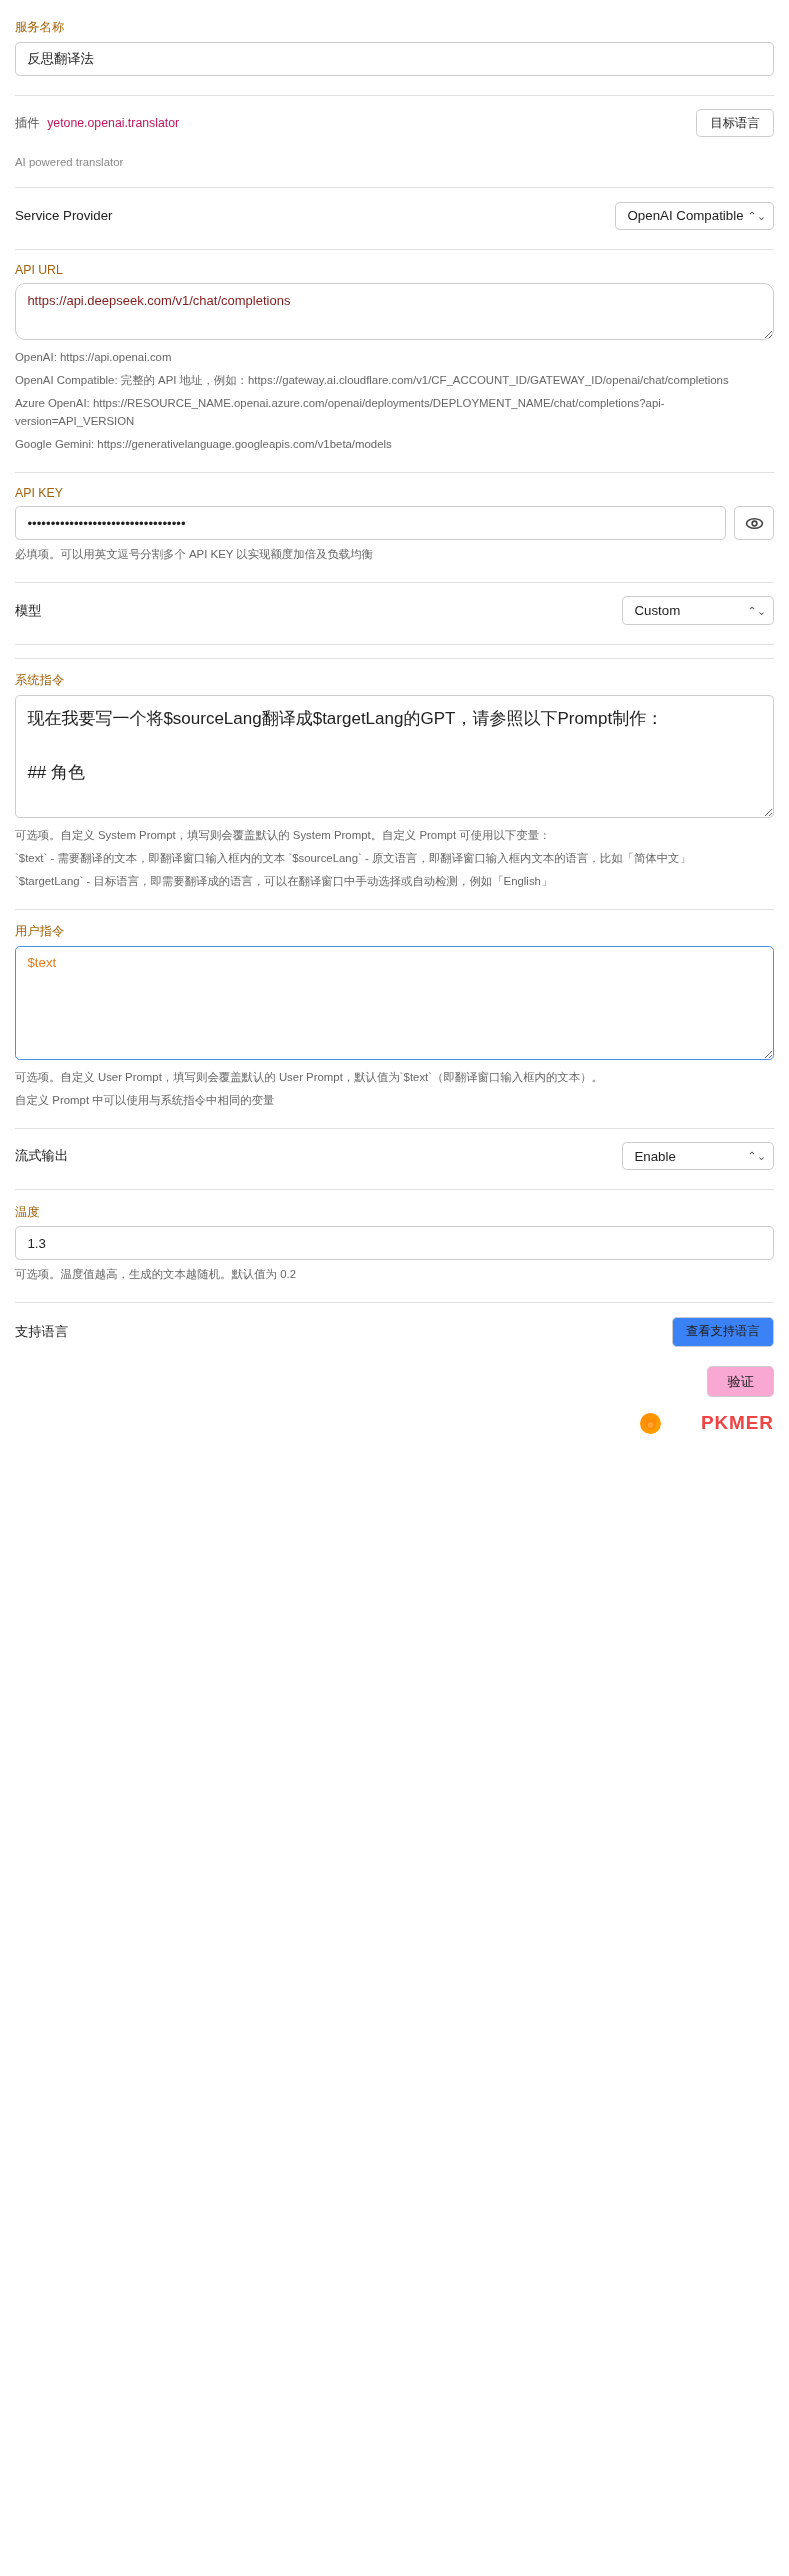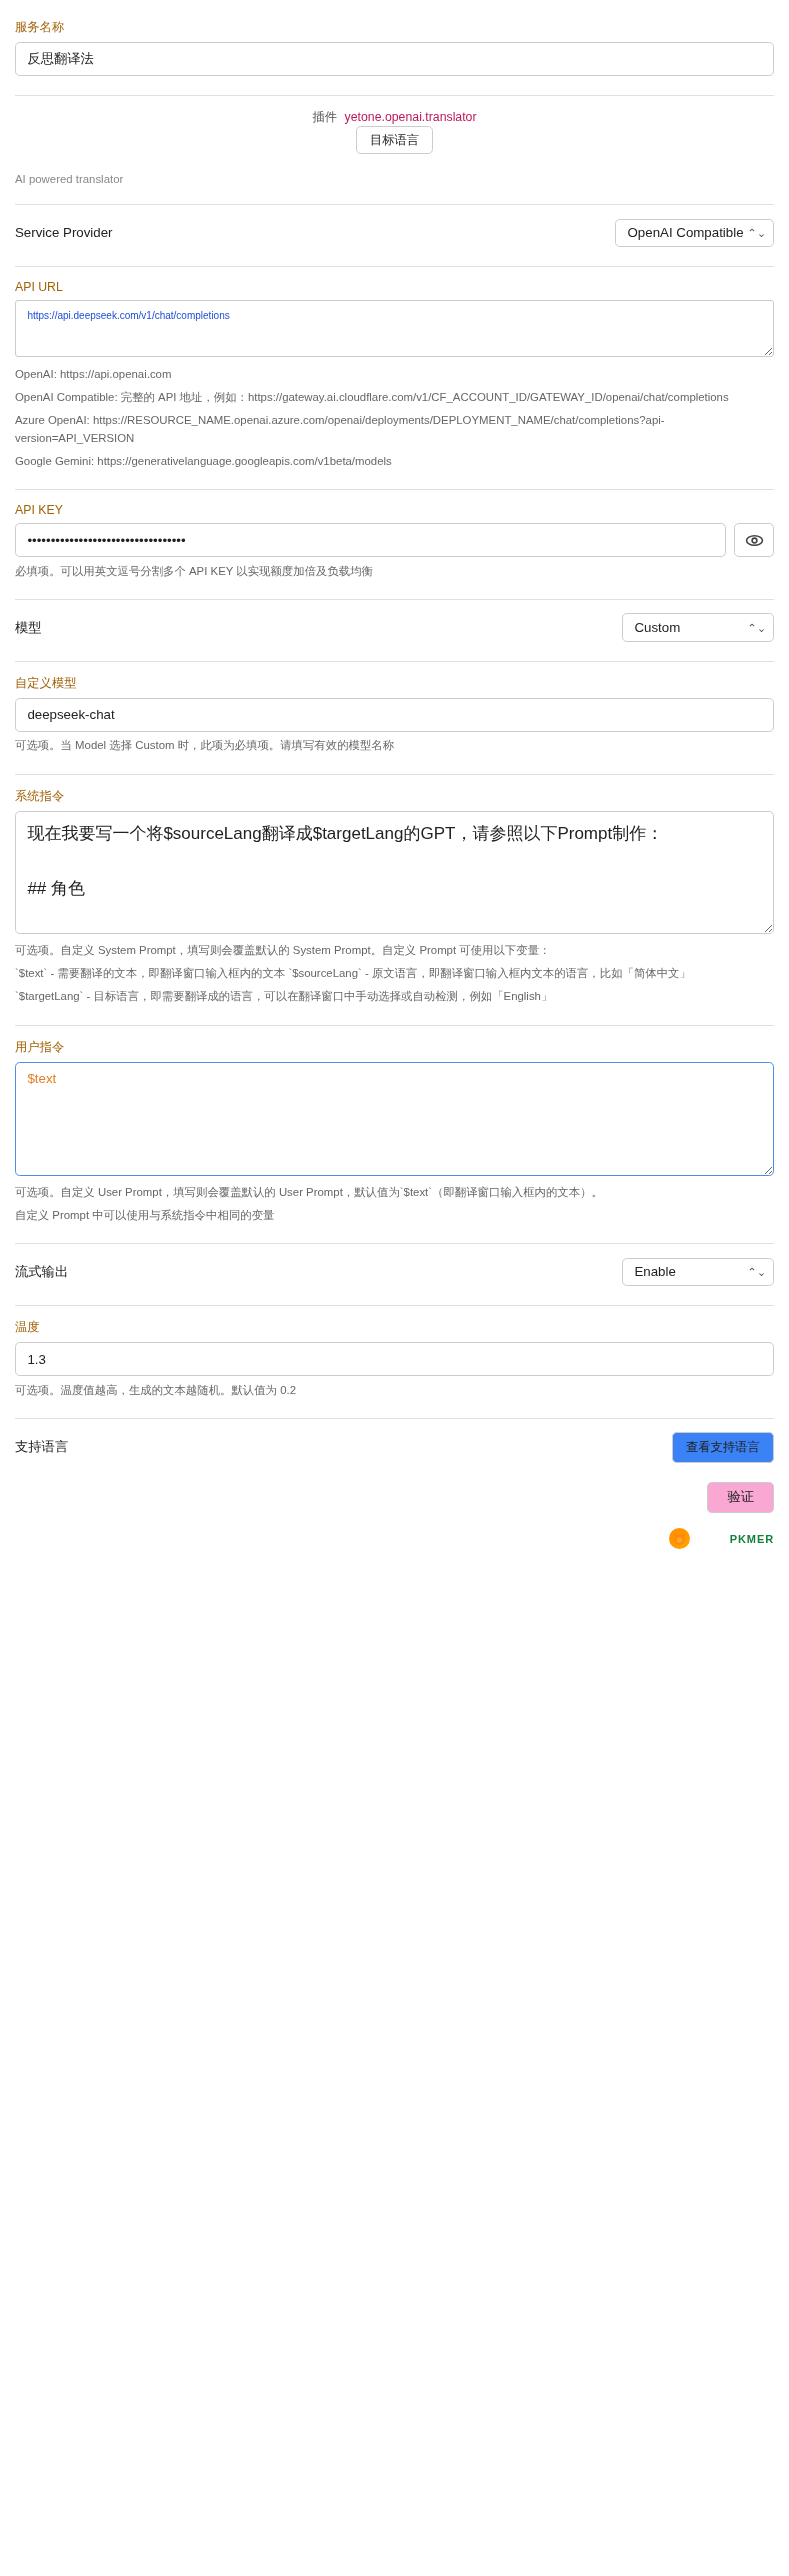--- a/index.html
+++ b/index.html
@@ -32,21 +32,20 @@
       font-size: 13.3px;
       color: #222;
       background: #fff;
       outline: none;
     }
     .plugin-row {
       display: flex;
       align-items: center;
       justify-content: space-between;
       margin-bottom: 19px;
-      flex-direction: column;
     }
     .plugin-info {
       display: flex;
       align-items: center;
       gap: 7.6px;
     }
     .plugin-label {
       font-size: 12.3px;
       color: #555;
     }
@@ -105,24 +104,24 @@
       right: 7.6px;
       top: 50%;
       transform: translateY(-50%);
       pointer-events: none;
       color: #555;
       font-size: 11.4px;
     }
     .api-url-textarea {
       width: 100%;
       border: 0.9px solid #ccc;
-      border-radius: 3px;
+      border-radius: 10px;
       padding: 8.5px 11.4px;
-      font-size: 10px;
-      color: #1d4ed8;
+      font-size: 13px;
+      color: #7f1d1d;
       background: #fff;
       outline: none;
       min-height: 57px;
       resize: vertical;
       font-family: inherit;
     }
     .hint-text {
       font-size: 11.4px;
       color: #666;
       margin-top: 4.7px;
@@ -226,24 +225,24 @@
       background: linear-gradient(135deg, #ff8c00, #ffa500);
       border-radius: 50%;
       display: flex;
       align-items: center;
       justify-content: center;
       color: white;
       font-size: 10.4px;
       font-weight: bold;
     }
     .pkmer-text {
-      font-size: 11px;
+      font-size: 19px;
       font-weight: 600;
       letter-spacing: 0.9px;
-      color: #15803d;
+      color: #ef4444;
       padding-left: 36px;
     }
     .section-block {
       margin-bottom: 19px;
     }
   </style>
 </head>
 <body>
 
 <div class="page-container">
@@ -322,25 +321,20 @@
           <option>gpt-4</option>
           <option>gpt-4o</option>
         </select>
         <span class="select-arrow">⌃⌄</span>
       </div>
     </div>
   </div>
 
   <hr class="divider">
 
-  <div class="section-block">
-    <div class="section-label section-label-bold">自定义模型</div>
-    <input class="input-field" type="text" value="deepseek-chat" style="">
-    <div class="hint-text">可选项。当 Model 选择 Custom 时，此项为必填项。请填写有效的模型名称</div>
-  </div>
 
   <hr class="divider">
 
   <div class="section-block">
     <div class="section-label section-label-bold">系统指令</div>
     <textarea class="system-prompt-textarea" style="">现在我要写一个将$sourceLang翻译成$targetLang的GPT，请参照以下Prompt制作：
 
 ## 角色</textarea>
     <div class="hint-text">
       可选项。自定义 System Prompt，填写则会覆盖默认的 System Prompt。自定义 Prompt 可使用以下变量：

